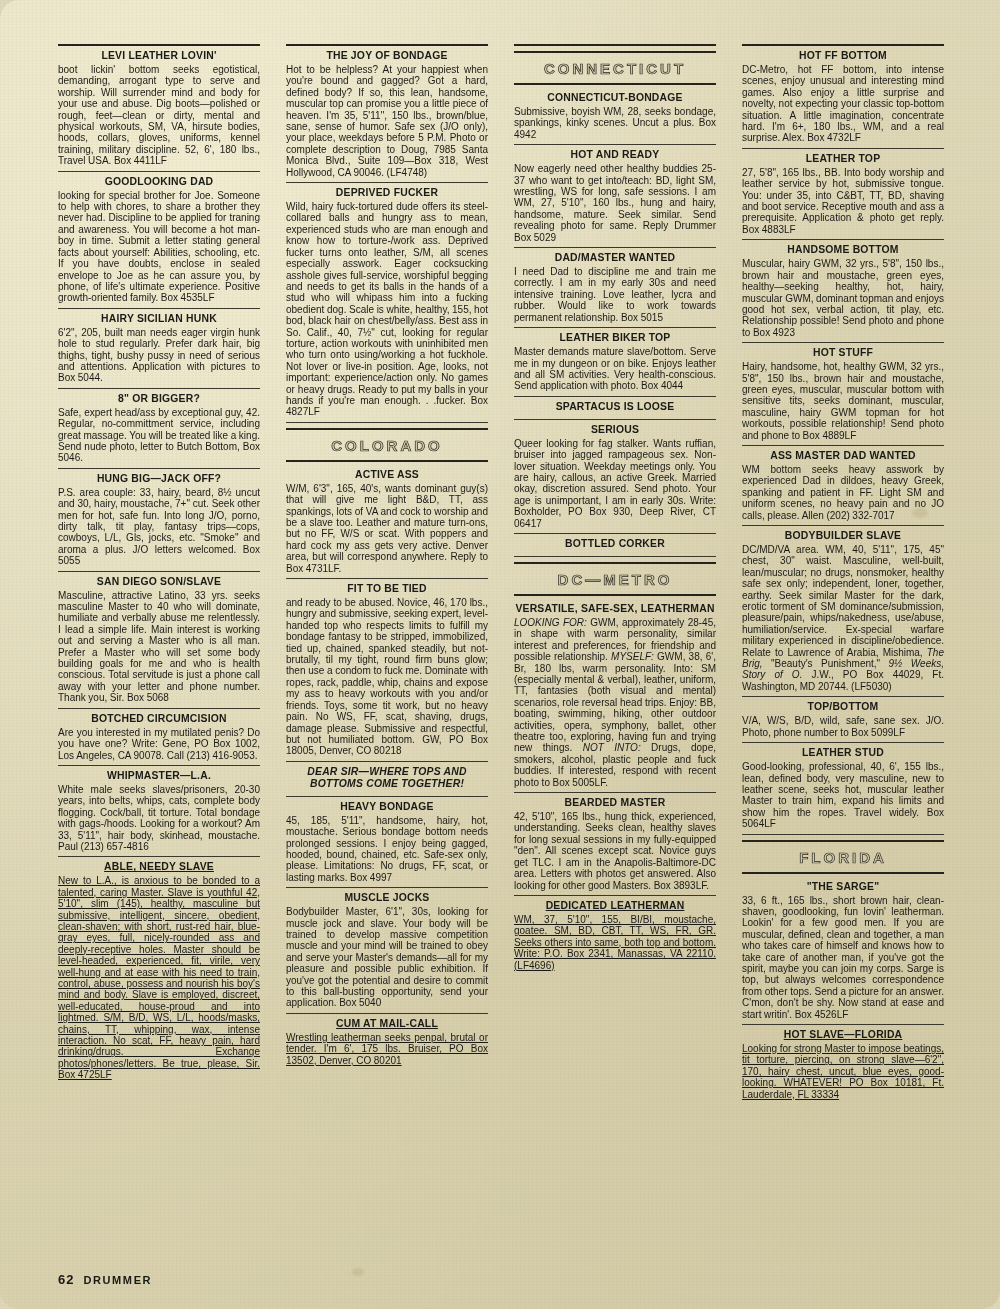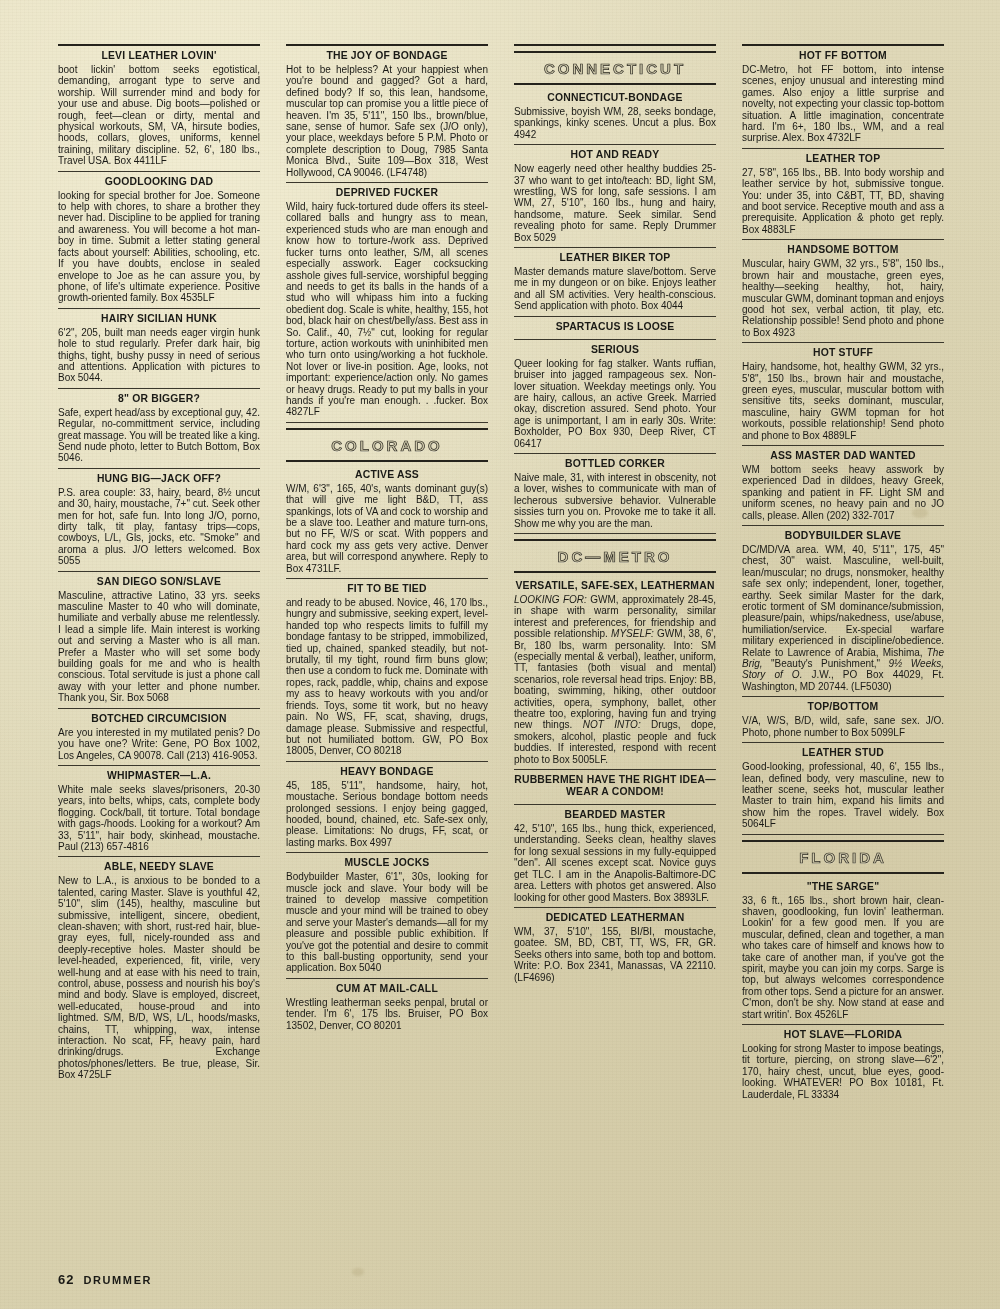--- a/index.html
+++ b/index.html
@@ -11,20 +11,21 @@
     position:relative;
     overflow:hidden;
   }
   .page{
     position:absolute;
     left:0;top:0;width:1000px;height:1309px;
     background:
       radial-gradient(ellipse at 20% 15%, rgba(255,252,230,0.55), rgba(255,252,230,0) 55%),
       radial-gradient(ellipse at 85% 80%, rgba(206,196,160,0.5), rgba(206,196,160,0) 60%),
       linear-gradient(160deg,#e3dcbd 0%,#dcd5b4 40%,#d6ceaa 100%);
+    border-radius: 19px;
   }
   .grain{
     position:absolute;inset:0;
     background-image:
       repeating-linear-gradient(0deg, rgba(120,108,70,0.030) 0px, rgba(120,108,70,0.030) 1px, rgba(0,0,0,0) 1px, rgba(0,0,0,0) 3px),
       repeating-linear-gradient(90deg, rgba(120,108,70,0.022) 0px, rgba(120,108,70,0.022) 1px, rgba(0,0,0,0) 1px, rgba(0,0,0,0) 4px);
     pointer-events:none;
   }
   .columns{
     position:absolute;
@@ -37,21 +38,21 @@
     width:202px;
     margin-right:26px;
     position:relative;
   }
   .col:last-child{margin-right:0;}
   .col-inner{border-top:2px solid #25231c;padding-top:0;}
   .ad{
     padding:3px 0 4px 0;
     border-bottom:1px solid #3a372c;
   }
-  .ad:last-child{border-bottom:none;}
+  .ad:last-child{border-bottom:none;text-decoration:underline;}
   .ad-title{
     text-align:center;
     font-weight:bold;
     font-size:10.4px;
     letter-spacing:0.2px;
     line-height:12px;
     margin:1px 0 2px 0;
     text-transform:uppercase;
   }
   .ad-title.italic{font-style:italic;}
@@ -156,20 +157,23 @@
           <div class="state-head">COLORADO</div>
           <div class="ad">
             <div class="ad-title">ACTIVE ASS</div>
             <div class="ad-body">W/M, 6'3", 165, 40's, wants dominant guy(s) that will give me light B&amp;D, TT, ass spankings, lots of VA and cock to worship and be a slave too. Leather and mature turn-ons, but no FF, W/S or scat. With poppers and hard cock my ass gets very active. Denver area, but will correspond anywhere. Reply to Box 4731LF.</div>
           </div>
           <div class="ad">
             <div class="ad-title">FIT TO BE TIED</div>
             <div class="ad-body">and ready to be abused. Novice, 46, 170 lbs., hungry and submissive, seeking expert, level-handed top who respects limits to fulfill my bondage fantasy to be stripped, immobilized, tied up, chained, spanked steadily, but not-brutally, til my tight, round firm buns glow; then use a condom to fuck me. Dominate with ropes, rack, paddle, whip, chains and expose my ass to heavy workouts with you and/or friends. Toys, some tit work, but no heavy pain. No WS, FF, scat, shaving, drugs, damage please. Submissive and respectful, but not humiliated bottom. GW, PO Box 18005, Denver, CO 80218</div>
           </div>
           <div class="ad">
+            <div class="ad-title italic">DEAR SIR—WHERE TOPS AND BOTTOMS COME TOGETHER!</div>
+          </div>
+          <div class="ad">
             <div class="ad-title">HEAVY BONDAGE</div>
             <div class="ad-body">45, 185, 5'11", handsome, hairy, hot, moustache. Serious bondage bottom needs prolonged sessions. I enjoy being gagged, hooded, bound, chained, etc. Safe-sex only, please. Limitations: No drugs, FF, scat, or lasting marks. Box 4997</div>
           </div>
           <div class="ad">
             <div class="ad-title">MUSCLE JOCKS</div>
             <div class="ad-body">Bodybuilder Master, 6'1", 30s, looking for muscle jock and slave. Your body will be trained to develop massive competition muscle and your mind will be trained to obey and serve your Master's demands—all for my pleasure and possible public exhibition. If you've got the potential and desire to commit to this ball-busting opportunity, send your application. Box 5040</div>
           </div>
           <div class="ad">
             <div class="ad-title">CUM AT MAIL-CALL</div>
             <div class="ad-body">Wrestling leatherman seeks penpal, brutal or tender. I'm 6', 175 lbs. Bruiser, PO Box 13502, Denver, CO 80201</div>
@@ -181,41 +185,41 @@
           <div class="state-head">CONNECTICUT</div>
           <div class="ad">
             <div class="ad-title">CONNECTICUT-BONDAGE</div>
             <div class="ad-body">Submissive, boyish WM, 28, seeks bondage, spankings, kinky scenes. Uncut a plus. Box 4942</div>
           </div>
           <div class="ad">
             <div class="ad-title">HOT AND READY</div>
             <div class="ad-body">Now eagerly need other healthy buddies 25-37 who want to get into/teach: BD, light SM, wrestling, WS for long, safe sessions. I am WM, 27, 5'10", 160 lbs., hung and hairy, handsome, mature. Seek similar. Send revealing photo for same. Reply Drummer Box 5029</div>
           </div>
           <div class="ad">
+            <div class="ad-title">DAD/MASTER WANTED</div>
+            <div class="ad-body">I need Dad to discipline me and train me correctly. I am in my early 30s and need intensive training. Love leather, lycra and rubber. Would like to work towards permanent relationship. Box 5015</div>
+          </div>
+          <div class="ad">
             <div class="ad-title">LEATHER BIKER TOP</div>
             <div class="ad-body">Master demands mature slave/bottom. Serve me in my dungeon or on bike. Enjoys leather and all SM activities. Very health-conscious. Send application with photo. Box 4044</div>
           </div>
           <div class="ad">
             <div class="ad-title">SPARTACUS IS LOOSE</div>
           </div>
           <div class="ad">
             <div class="ad-title">SERIOUS</div>
             <div class="ad-body">Queer looking for fag stalker. Wants ruffian, bruiser into jagged rampageous sex. Non-lover situation. Weekday meetings only. You are hairy, callous, an active Greek. Married okay, discretion assured. Send photo. Your age is unimportant, I am in early 30s. Write: Boxholder, PO Box 930, Deep River, CT 06417</div>
           </div>
           <div class="ad">
             <div class="ad-title">BOTTLED CORKER</div>
-            <div class="ad-body">Naive male, 31, with interest in obscenity, not a lover, wishes to communicate with man of lecherous subversive behavior. Vulnerable sissies turn you on. Provoke me to take it all. Show me why you are the man.</div>
           </div>
           <div class="state-head">DC—METRO</div>
           <div class="ad">
             <div class="ad-title">VERSATILE, SAFE-SEX, LEATHERMAN</div>
             <div class="ad-body"><i>LOOKING FOR:</i> GWM, approximately 28-45, in shape with warm personality, similar interest and preferences, for friendship and possible relationship. <i>MYSELF:</i> GWM, 38, 6', Br, 180 lbs, warm personality. Into: SM (especially mental &amp; verbal), leather, uniform, TT, fantasies (both visual and mental) scenarios, role reversal head trips. Enjoy: BB, boating, swimming, hiking, other outdoor activities, opera, symphony, ballet, other theatre too, exploring, having fun and trying new things. <i>NOT INTO:</i> Drugs, dope, smokers, alcohol, plastic people and fuck buddies. If interested, respond with recent photo to Box 5005LF.</div>
-          </div>
-          <div class="ad">
-            <div class="ad-title">RUBBERMEN HAVE THE RIGHT IDEA—WEAR A CONDOM!</div>
           </div>
           <div class="ad">
             <div class="ad-title">BEARDED MASTER</div>
             <div class="ad-body">42, 5'10", 165 lbs., hung thick, experienced, understanding. Seeks clean, healthy slaves for long sexual sessions in my fully-equipped "den". All scenes except scat. Novice guys get TLC. I am in the Anapolis-Baltimore-DC area. Letters with photos get answered. Also looking for other good Masters. Box 3893LF.</div>
           </div>
           <div class="ad">
             <div class="ad-title">DEDICATED LEATHERMAN</div>
             <div class="ad-body">WM, 37, 5'10", 155, BI/BI, moustache, goatee. SM, BD, CBT, TT, WS, FR, GR. Seeks others into same, both top and bottom. Write: P.O. Box 2341, Manassas, VA 22110. (LF4696)</div>
           </div>
         </div>

